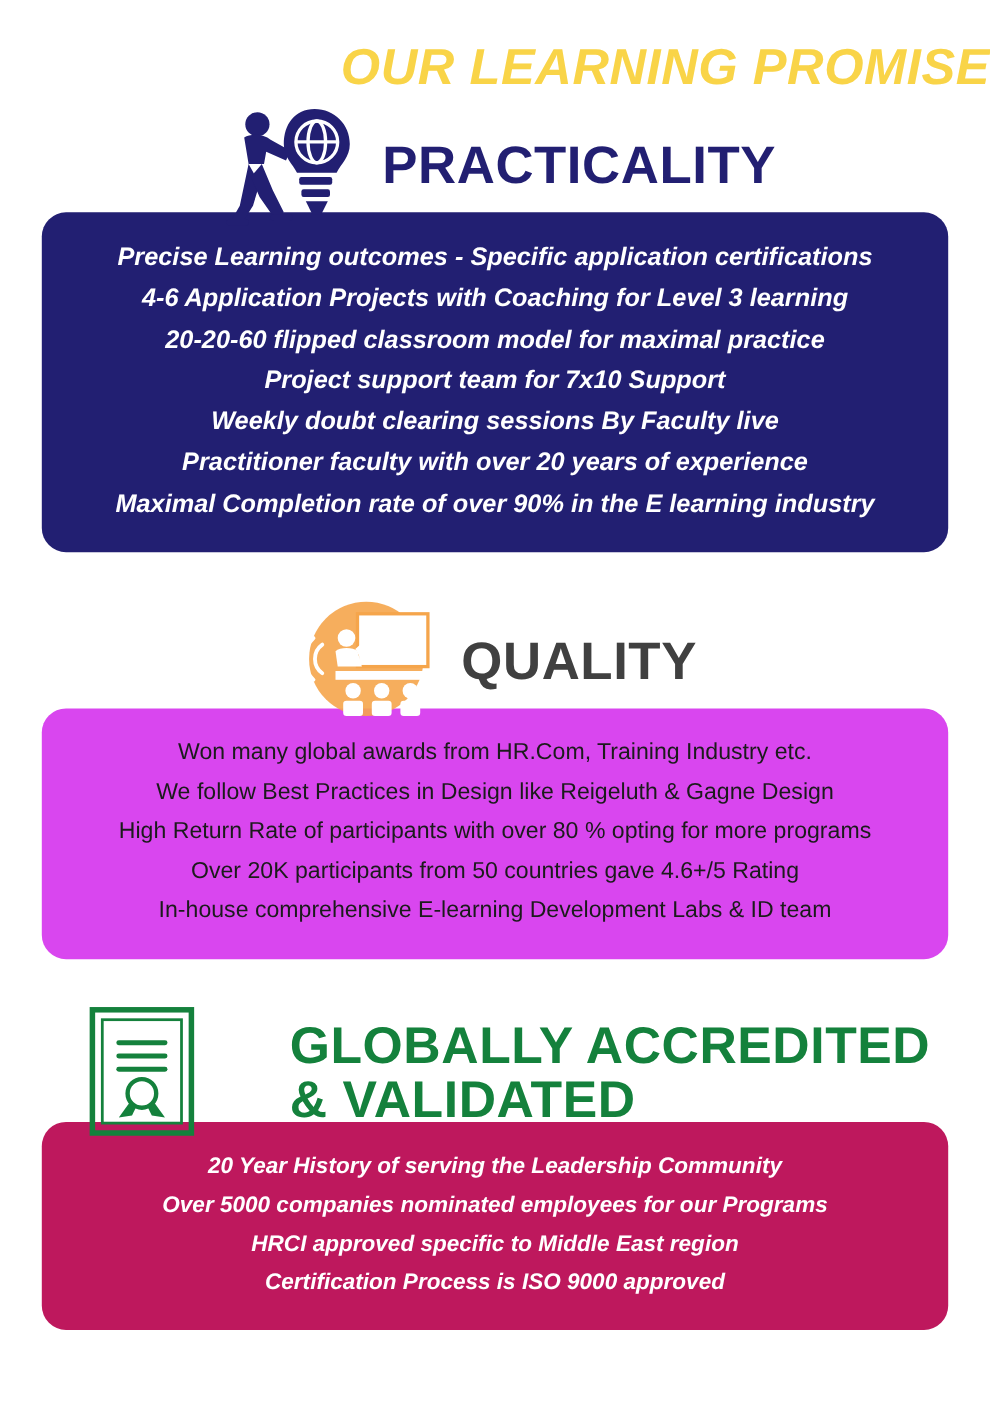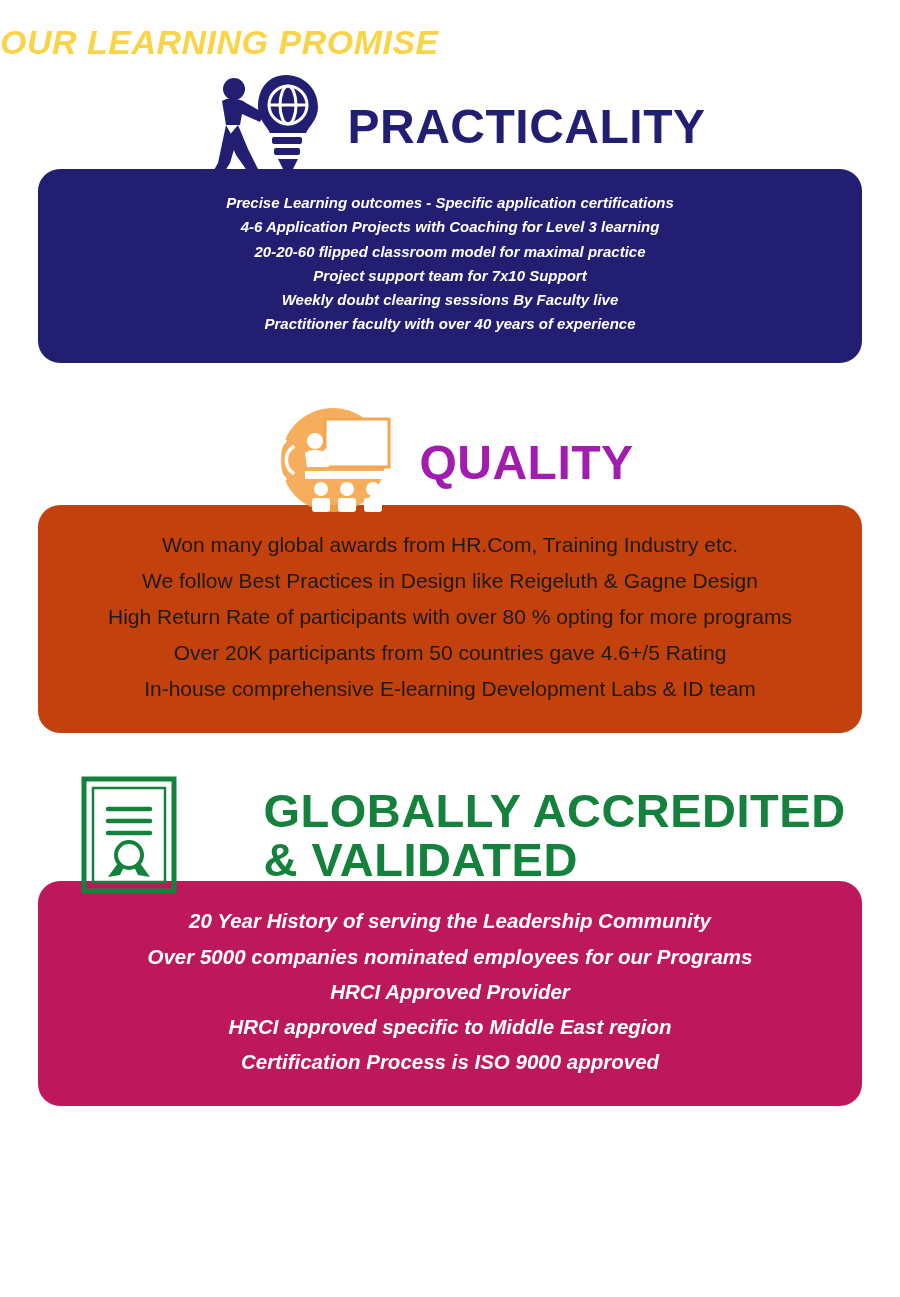--- a/index.html
+++ b/index.html
@@ -18,27 +18,27 @@
 
   .page {
     width: 900px;
     height: 1297px;
     position: relative;
     background: #ffffff;
   }
 
   
   .main-title {
-    text-align: left;
+    text-align: right;
     color: #f9d448;
     font-weight: bold;
     font-style: italic;
-    font-size: 34px;
+    font-size: 46px;
     letter-spacing: 0.5px;
-    padding-top: 25px;
+    padding-top: 37px;
     line-height: 1;
     font-family: "Liberation Sans", sans-serif;
   }
 
   
   .section {
     position: relative;
     margin: 0 auto;
   }
 
@@ -66,42 +66,42 @@
   }
 
   .panel {
     border-radius: 22px;
     padding: 22px 28px 26px 28px;
     text-align: center;
   }
 
   .panel .line {
     color: #ffffff;
-    font-size: 15px;
+    font-size: 23px;
     line-height: 1.62;
     white-space: nowrap;
   }
 
   
   .sec-practicality { margin-top: 8px; }
   .sec-practicality .section-title { color: #221f72; }
   .sec-practicality .panel {
     background: #221f72;
     margin: -18px 38px 0 38px;
   }
   .sec-practicality .panel .line {
     font-style: italic;
     font-weight: bold;
   }
 
   
   .sec-quality { margin-top: 40px; }
-  .sec-quality .section-title { color: #a21caf; }
+  .sec-quality .section-title { color: #404040; }
   .sec-quality .panel {
-    background: #c2410c;
+    background: #d946ef;
     margin: -18px 38px 16px 38px;
   }
   .sec-quality .panel .line {
     color: #1b1b1b;
     font-weight: normal;
     font-size: 21px;
     line-height: 1.72;
   }
 
   
@@ -163,21 +163,22 @@
         </svg>
       </div>
       <div class="section-title">PRACTICALITY</div>
     </div>
     <div class="panel">
       <div class="line">Precise Learning outcomes -  Specific application certifications</div>
       <div class="line">4-6 Application Projects with Coaching for Level 3 learning</div>
       <div class="line">20-20-60 flipped classroom model for maximal practice</div>
       <div class="line">Project support team for 7x10 Support</div>
       <div class="line">Weekly doubt clearing sessions By Faculty live</div>
-      <div class="line">Practitioner faculty with over 40 years of experience</div>
+      <div class="line">Practitioner faculty with over 20 years of experience</div>
+      <div class="line">Maximal Completion rate of over 90% in the E learning industry</div>
     </div>
   </div>
 
   <div class="section sec-quality">
     <div class="head-row">
       <div class="icon-box">
         <svg width="140" height="115" viewBox="0 0 140 115" aria-hidden="true">
 
           <circle cx="62" cy="55" r="52" fill="#F5A54B" opacity="0.9"></circle>
 
@@ -234,19 +235,18 @@
         </svg>
       </div>
       <div class="section-title">
         <div>GLOBALLY ACCREDITED</div>
         <div>&amp; VALIDATED</div>
       </div>
     </div>
     <div class="panel">
       <div class="line">20 Year History of serving the Leadership Community</div>
       <div class="line">Over 5000 companies nominated employees for our Programs</div>
-      <div class="line">HRCI Approved Provider</div>
       <div class="line">HRCI approved specific to Middle East region</div>
       <div class="line">Certification Process is ISO 9000 approved</div>
     </div>
   </div>
 
 </div>
 
 </body></html>

